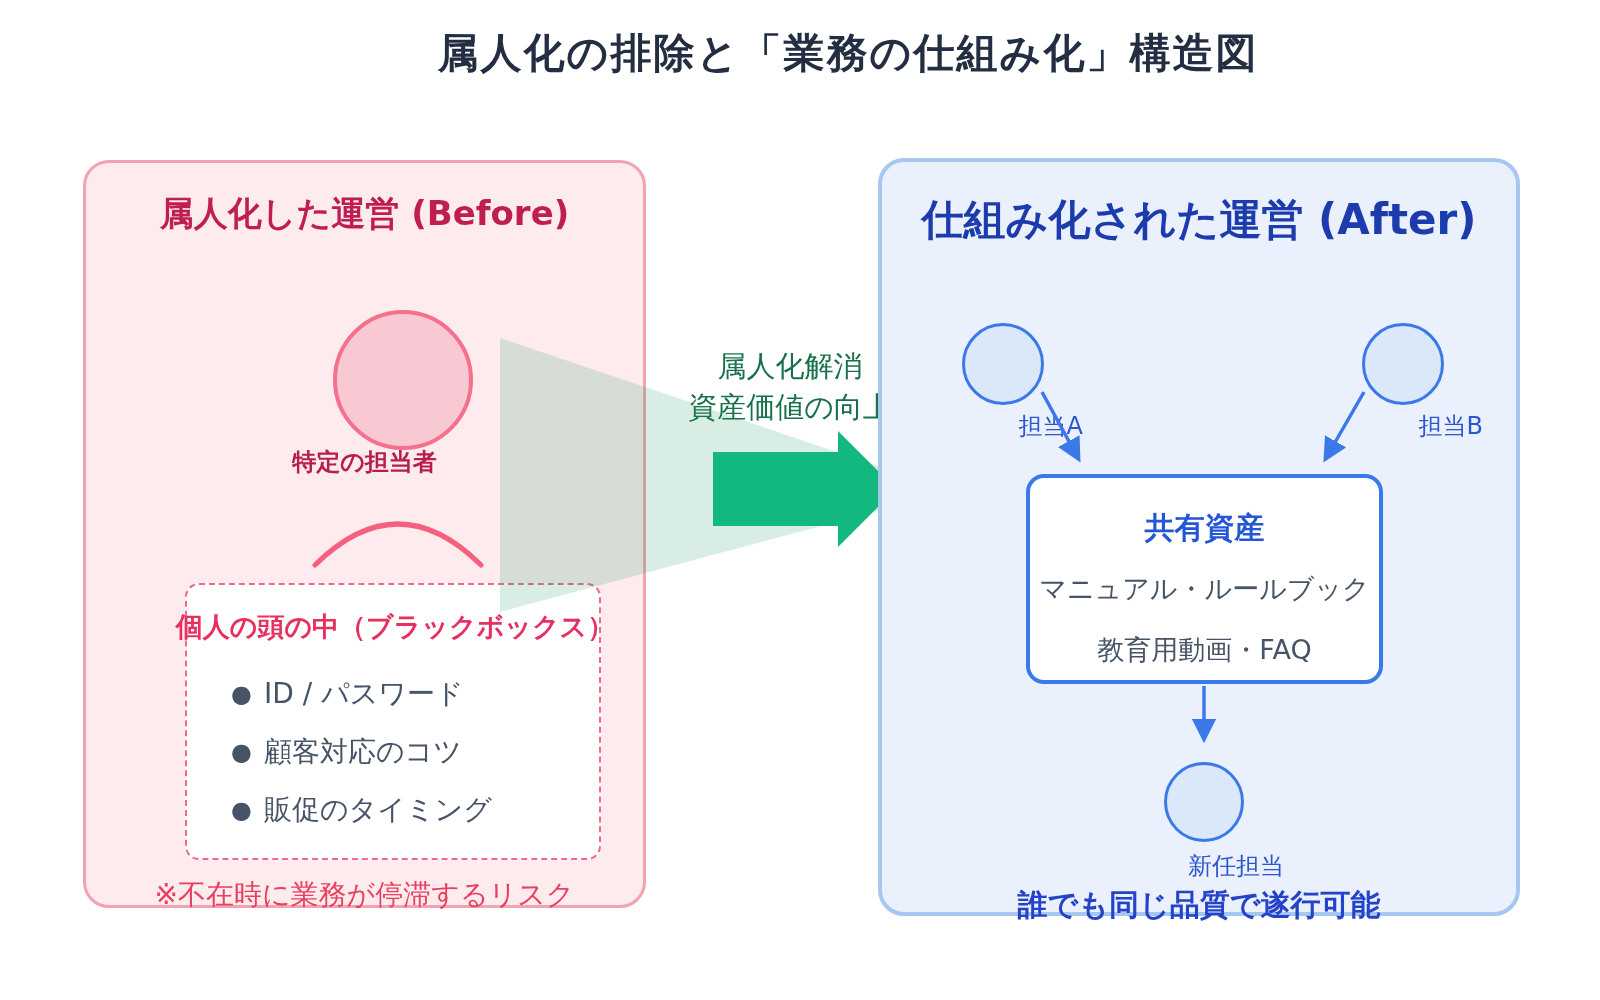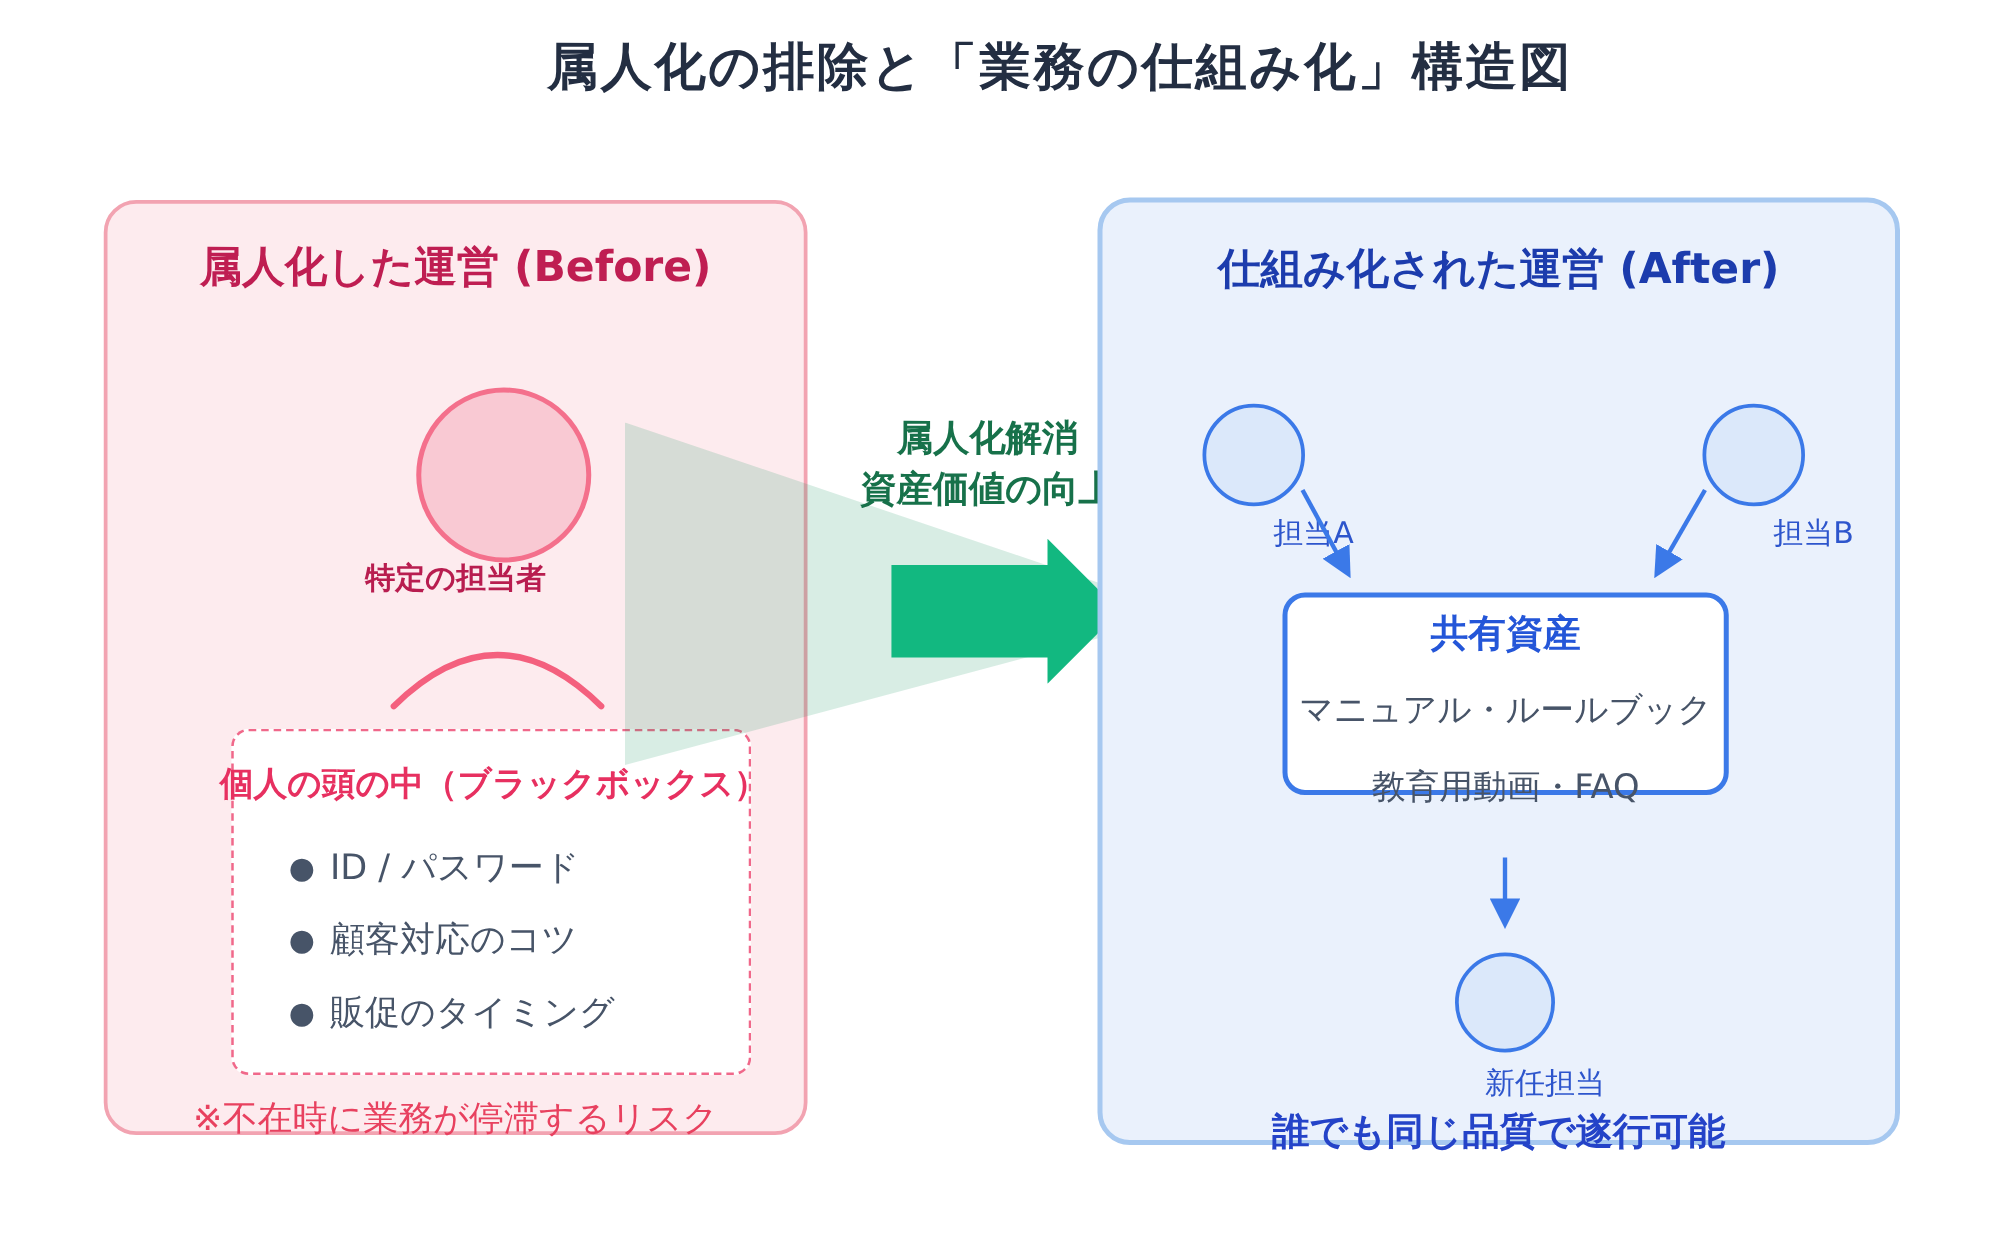--- a/index.html
+++ b/index.html
@@ -49,48 +49,48 @@
   .bb-bullet{font-size:24px;margin-right:12px;color:#475468;}
   .risk-note{
     left:0;top:713px;width:100%;text-align:center;
     font-size:28px;color:#e8415f;
   }
 
   
   .funnel-svg{left:500px;top:338px;}
   .big-arrow-svg{left:713px;top:431px;}
   .transition-text{
-    left:640px;top:330px;width:300px;text-align:center;white-space:nowrap;
-    font-size:29px;font-weight:bold;color:#17714a;line-height:41px;
+    left:640px;top:346px;width:300px;text-align:center;white-space:nowrap;
+    font-size:29px;font-weight:normal;color:#17714a;line-height:41px;
   }
 
   
   .after-panel{
     left:878px;top:158px;width:642px;height:758px;box-sizing:border-box;
     background:#eaf1fc;border:4px solid #a6c8f0;border-radius:26px;
   }
   .after-heading{
     left:0;top:30px;width:100%;text-align:center;
-    font-size:34px;font-weight:bold;color:#1c3cad;
+    font-size:42px;font-weight:bold;color:#1c3cad;
   }
   .blue-circle{
     box-sizing:border-box;background:#dbe8fa;border:3px solid #3b79e8;border-radius:50%;
   }
   .circle-a{left:80px;top:161px;width:82px;height:82px;}
   .circle-b{left:480px;top:161px;width:82px;height:82px;}
   .circle-label{
     width:160px;text-align:right;font-size:24px;color:#2d55cc;
   }
   .label-a{left:41px;top:248px;}
   .label-b{left:441px;top:248px;}
   .after-arrows-svg{left:0;top:0;}
   .asset-box{
-    left:144px;top:312px;width:357px;height:162px;box-sizing:border-box;
+    left:144px;top:312px;width:357px;height:210px;box-sizing:border-box;
     background:#ffffff;border:4px solid #3b79e8;border-radius:18px;
-    text-align:center;padding-top:12px;
+    text-align:center;padding-top:32px;
   }
   .asset-title{font-size:30px;font-weight:bold;color:#2456d8;line-height:36px;}
   .asset-line{font-size:27px;color:#475468;line-height:36px;margin-top:25px;white-space:nowrap;}
   .circle-new{left:282px;top:600px;width:80px;height:80px;}
   .label-new{left:242px;top:688px;}
   .outcome{
     left:0;top:723px;width:100%;text-align:center;white-space:nowrap;
     font-size:30px;font-weight:bold;color:#2443c8;
   }
 </style>

